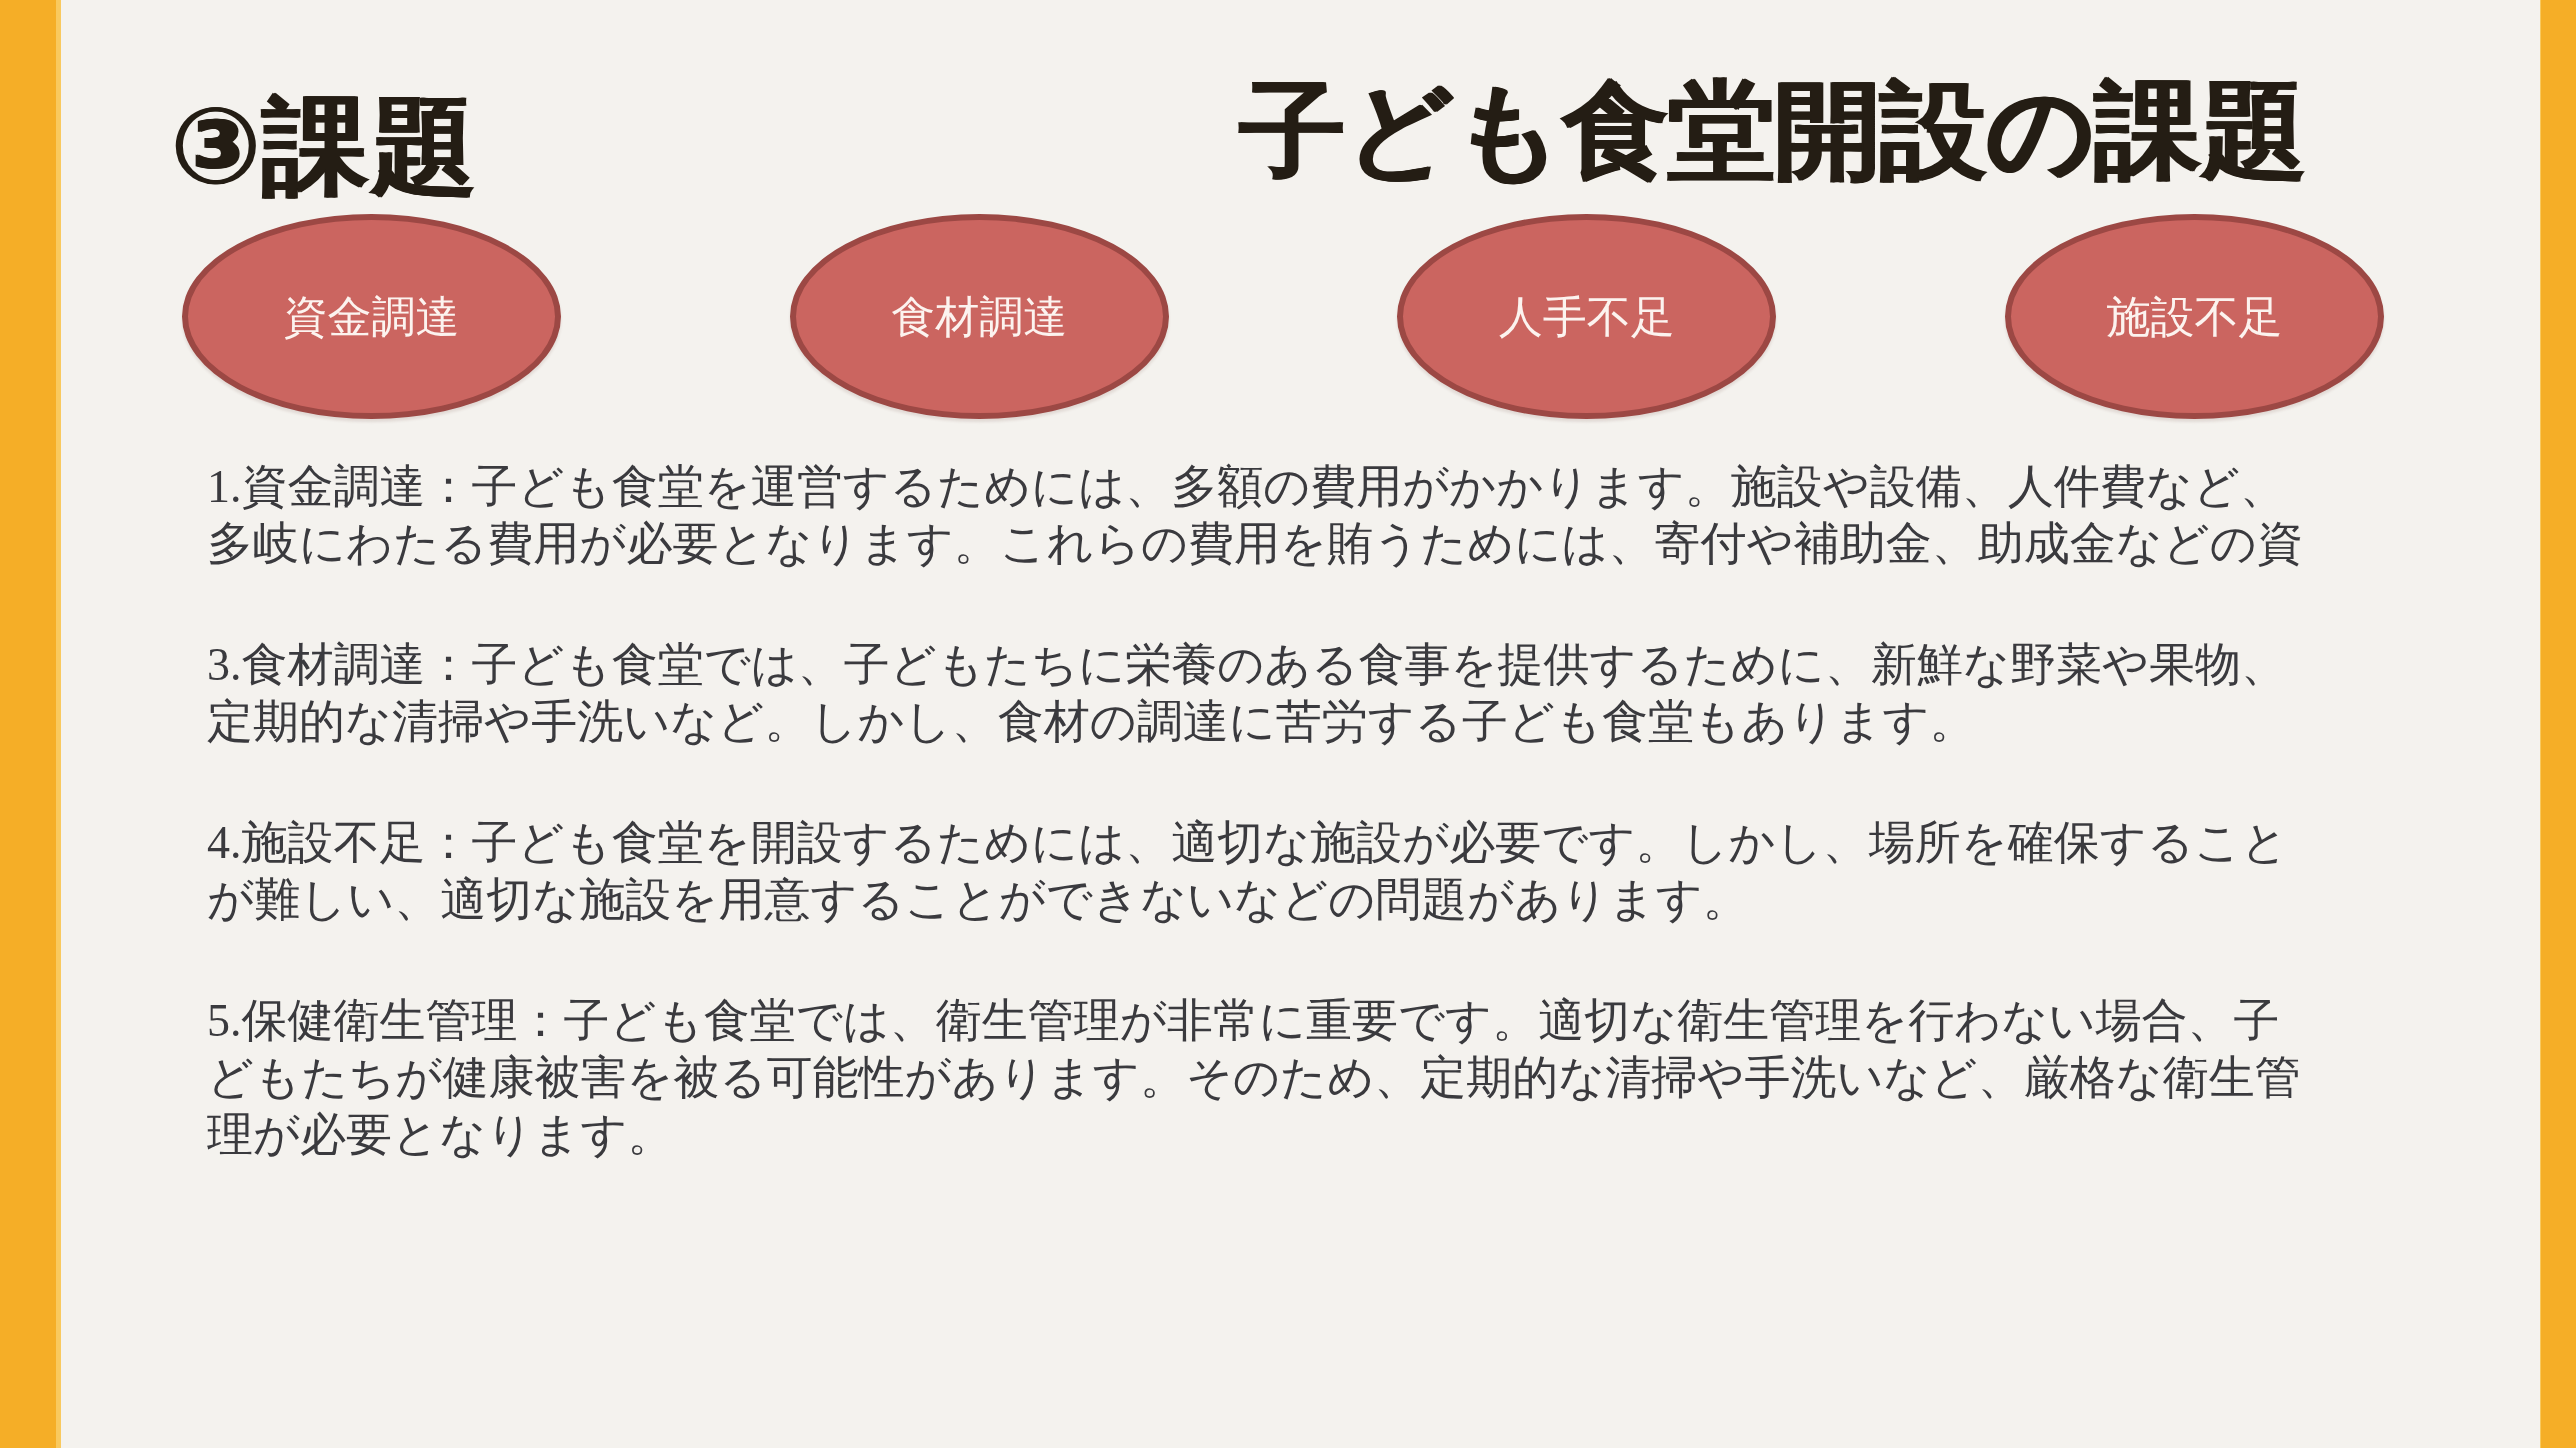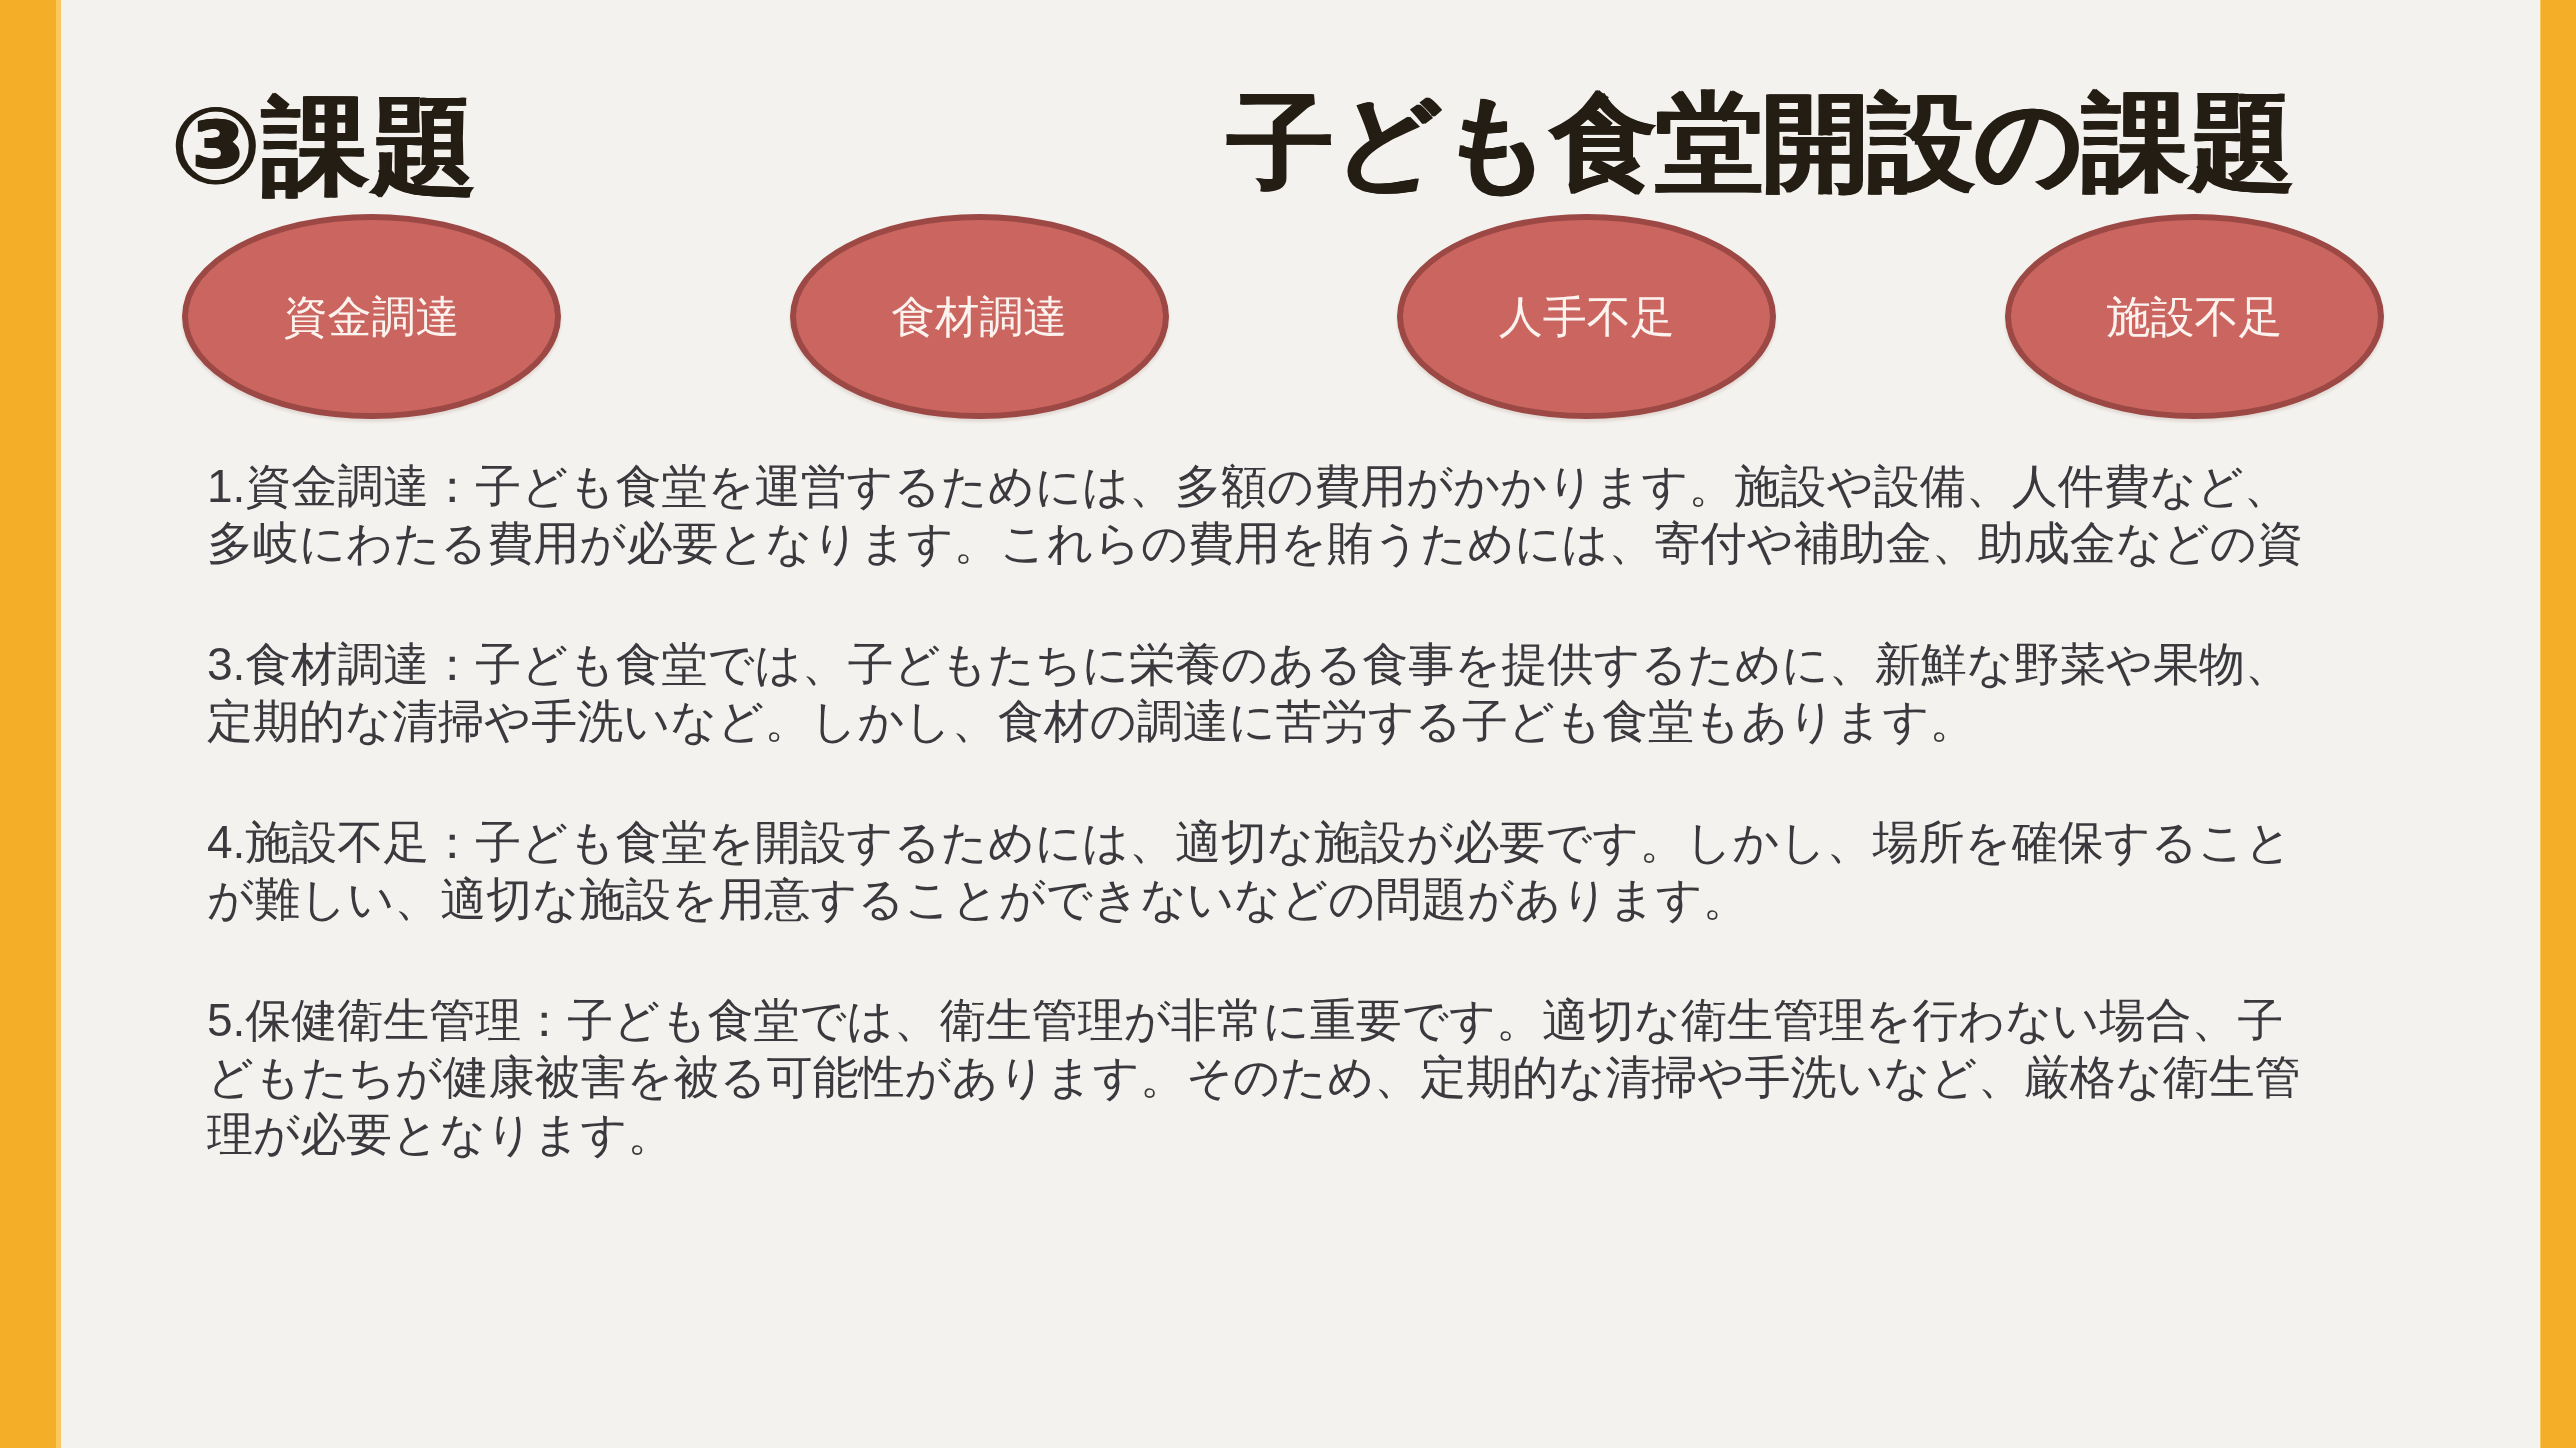--- a/index.html
+++ b/index.html
@@ -24,21 +24,21 @@
   .accent-bar.right{right:0;width:35px;border-left:1.9px solid var(--accent-edge);}
 
   .section-label{
     position:absolute;left:155px;top:77px;margin:16px;
     font-size:106px;line-height:1;font-weight:900;
     color:var(--title-text);
     text-shadow:1.4px 0 0 currentColor,-1.4px 0 0 currentColor;
     letter-spacing:1.9px;white-space:nowrap;
   }
   .slide-title{
-    position:absolute;right:269px;top:77px;margin:12px;
+    position:absolute;right:269px;top:77px;margin:0;
     font-size:106px;line-height:1;font-weight:900;
     color:var(--title-text);
     text-shadow:1.4px 0 0 currentColor,-1.4px 0 0 currentColor;
     white-space:nowrap;
   }
 
   .topics{
     position:absolute;left:182px;top:214px;width:2202px;
     display:flex;justify-content:space-between;gap:12px;
   }
@@ -51,21 +51,21 @@
     color:var(--ellipse-text);
     font-size:44px;line-height:54px;text-align:center;
     box-shadow:0 2.9px 2.9px rgba(90,40,35,0.12);
   }
 
   .body-text{
     position:absolute;left:207px;top:458px;width:2189px;
     color:var(--body-text);
     font-size:46px;line-height:57px;
   }
-  .para{margin:0 0 64px 0;}
+  .para{margin:0 0 64px 0;font-family:Liberation Serif, serif;}
   .line{display:block;white-space:nowrap;}
 </style>
 </head>
 <body>
 
 <div class="accent-bar left"></div>
 <div class="accent-bar right"></div>
 
 <h1 class="section-label">③課題</h1>
 <h1 class="slide-title">子ども食堂開設の課題</h1>

